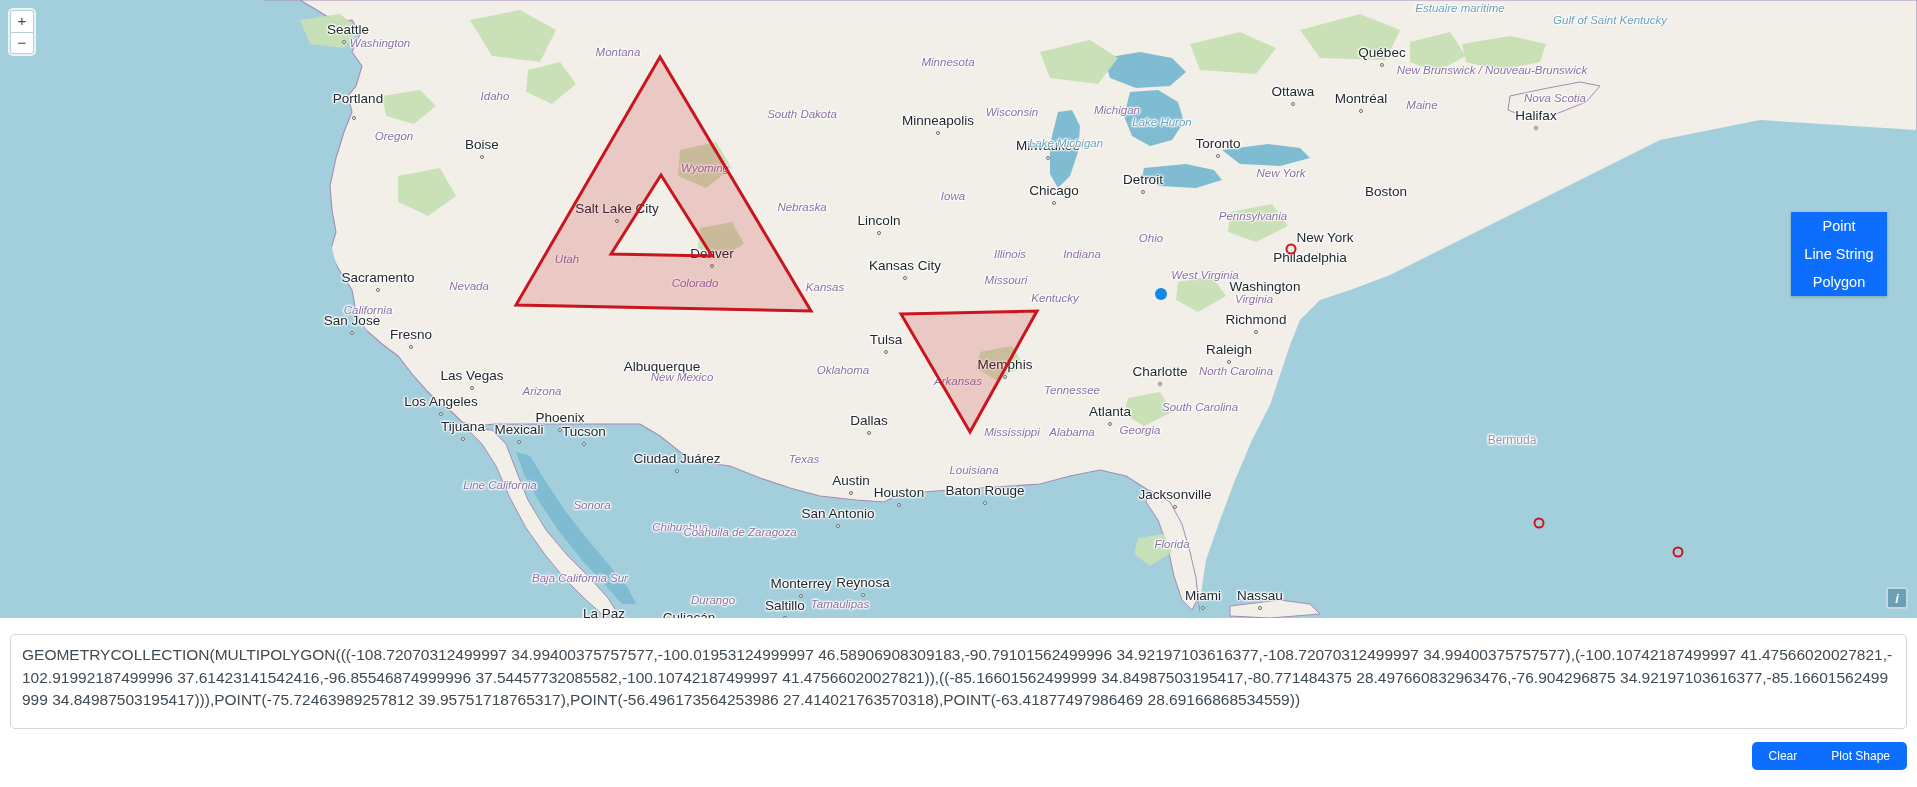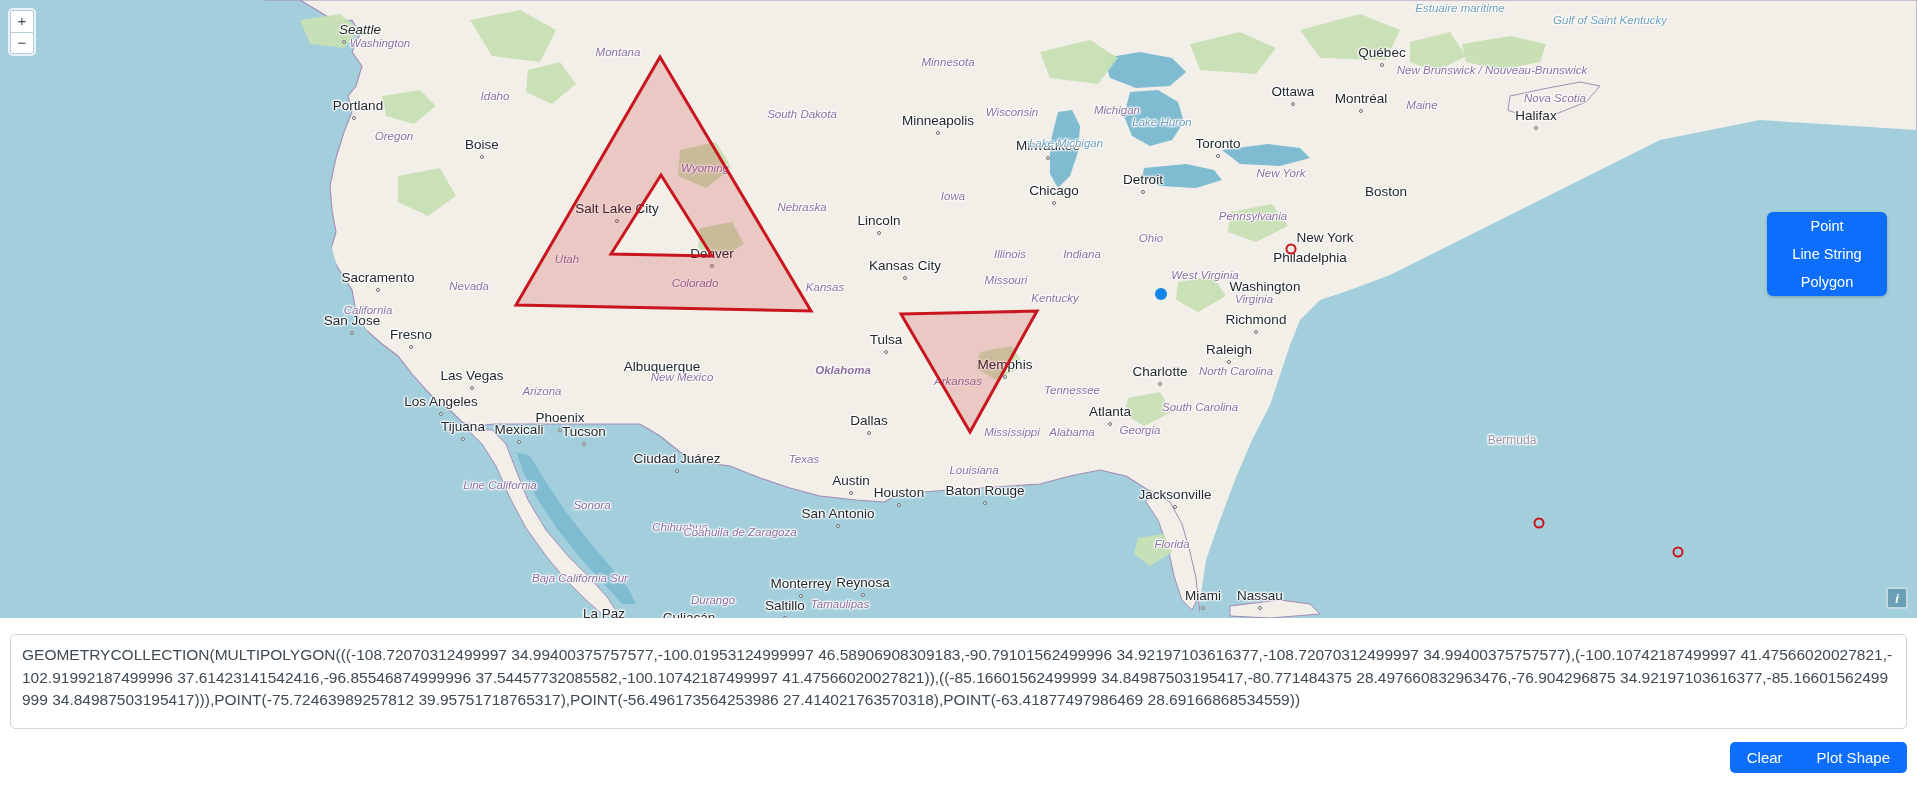--- a/index.html
+++ b/index.html
@@ -36,23 +36,23 @@
     background:#fff; border:1px solid #b9cdd6;
     color:#3b4b54; font-size:15px; line-height:20px;
     text-align:center; cursor:pointer; user-select:none;
   }
   #zoom-ctl .zbtn:first-child { border-radius:3px 3px 0 0; border-bottom:none; }
   #zoom-ctl .zbtn:last-child { border-radius:0 0 3px 3px; }
 
   
   #draw-toolbar {
     position:absolute; right: 30px; top: 212px;
-    width: 120px;
+    width: 96px;
     background:#0d6efd;
-    border-radius:6px;
+    border-radius:0;
     z-index: 40;
     overflow:hidden;
     box-shadow: 0 1px 3px rgba(0,0,0,.25);
   }
   #draw-toolbar .dbtn {
     display:block; width:100%;
     padding: 6px 6px;
     color:#fff; font-size:14.5px; text-align:center;
     cursor:pointer; user-select:none; white-space:nowrap;
   }
@@ -91,21 +91,21 @@
     word-break: break-all;
     background:#fff;
   }
   #action-bar {
     position:absolute; right:10px; top:124px;
     display:flex; gap:0;
   }
   #action-bar .abtn {
     background:#0d6efd; color:#fff;
     border:none; padding:7px 17px;
-    font-size:15px; cursor:pointer;
+    font-size:12px; cursor:pointer;
     font-family:"Liberation Sans", sans-serif;
   }
   #action-bar .abtn:first-child { border-radius:5px 0 0 5px; }
   #action-bar .abtn:last-child  { border-radius:0 5px 5px 0; }
 
   
   .mlabel {
     position:absolute;
     transform: translate(-50%,-50%);
     white-space:nowrap;
@@ -269,22 +269,22 @@
         <div class="citydot" style="left: 1361px; top: 111px;"></div>
         <div class="citydot" style="left: 1293px; top: 104px;"></div>
         <div class="citydot" style="left: 1382px; top: 65px;"></div>
         <div class="citydot" style="left: 1536px; top: 128px;"></div>
         <div class="citydot" style="left: 801px; top: 596px;"></div>
         <div class="citydot" style="left: 785px; top: 618px;"></div>
         <div class="citydot" style="left: 863px; top: 595px;"></div>
       </div>
 
     <div id="map-labels">
-        <div class="mlabel city" style="left: 360px; top: 29px; font-style: italic;">Seattle</div>
-        <div class="mlabel city" style="left: 354px; top: 105px; padding-left: 8px;">Portland</div>
+        <div class="mlabel city" style="left: 348px; top: 29px;">Seattle</div>
+        <div class="mlabel city" style="left: 354px; top: 98px; padding-left: 8px;">Portland</div>
         <div class="mlabel city" style="left: 482px; top: 144px;">Boise</div>
         <div class="mlabel city" style="left: 378px; top: 277px;">Sacramento</div>
         <div class="mlabel city" style="left: 352px; top: 320px;">San Jose</div>
         <div class="mlabel city" style="left: 411px; top: 334px;">Fresno</div>
         <div class="mlabel city" style="left: 617px; top: 208px;">Salt Lake City</div>
         <div class="mlabel city" style="left: 712px; top: 253px;">Denver</div>
         <div class="mlabel city" style="left: 472px; top: 375px;">Las Vegas</div>
         <div class="mlabel city" style="left: 441px; top: 401px;">Los Angeles</div>
         <div class="mlabel city" style="left: 463px; top: 426px;">Tijuana</div>
         <div class="mlabel city" style="left: 519px; top: 429px;">Mexicali</div>
@@ -334,21 +334,21 @@
         <div class="mlabel state" style="left: 567px; top: 259px;">Utah</div>
         <div class="mlabel state" style="left: 705px; top: 168px;">Wyoming</div>
         <div class="mlabel state" style="left: 368px; top: 310px;">California</div>
         <div class="mlabel state" style="left: 695px; top: 283px;">Colorado</div>
         <div class="mlabel state" style="left: 542px; top: 391px;">Arizona</div>
         <div class="mlabel state" style="left: 682px; top: 377px;">New Mexico</div>
         <div class="mlabel state" style="left: 804px; top: 459px;">Texas</div>
         <div class="mlabel state" style="left: 802px; top: 114px;">South Dakota</div>
         <div class="mlabel state" style="left: 802px; top: 207px;">Nebraska</div>
         <div class="mlabel state" style="left: 825px; top: 287px;">Kansas</div>
-        <div class="mlabel state" style="left: 843px; top: 370px; font-weight: bold;">Oklahoma</div>
+        <div class="mlabel state" style="left: 843px; top: 370px;">Oklahoma</div>
         <div class="mlabel state" style="left: 958px; top: 381px;">Arkansas</div>
         <div class="mlabel state" style="left: 1006px; top: 280px;">Missouri</div>
         <div class="mlabel state" style="left: 953px; top: 196px;">Iowa</div>
         <div class="mlabel state" style="left: 948px; top: 62px;">Minnesota</div>
         <div class="mlabel state" style="left: 1012px; top: 112px;">Wisconsin</div>
         <div class="mlabel state" style="left: 1010px; top: 254px;">Illinois</div>
         <div class="mlabel state" style="left: 1082px; top: 254px;">Indiana</div>
         <div class="mlabel state" style="left: 1117px; top: 110px;">Michigan</div>
         <div class="mlabel state" style="left: 1151px; top: 238px;">Ohio</div>
         <div class="mlabel state" style="left: 1055px; top: 298px;">Kentucky</div>

